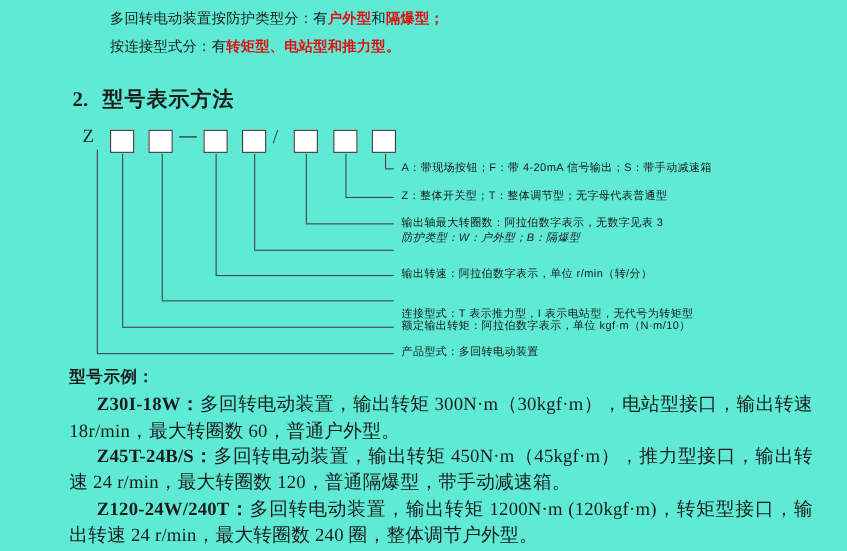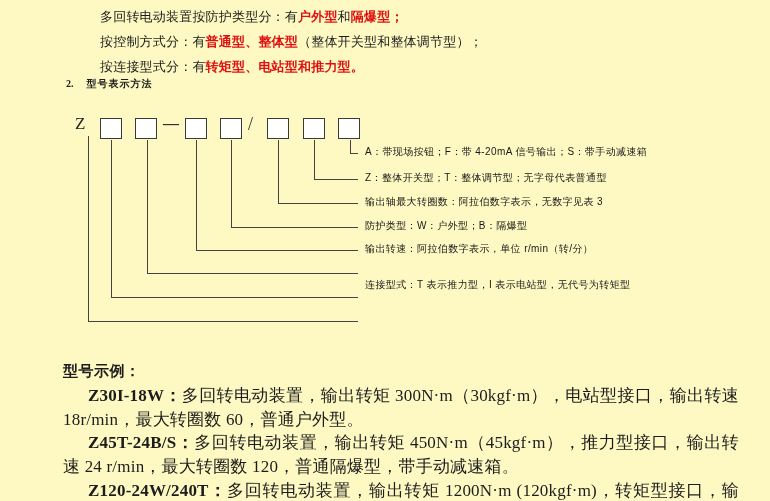--- a/index.html
+++ b/index.html
@@ -1,52 +1,51 @@
 <!DOCTYPE html>
 <html><head>
 <meta charset="utf-8">
 <style>
   html,body{margin:0;padding:0;background:#fff;}
   .page{
-    position:relative;width:770px;height:501px;background:#fef9c3;overflow:hidden;
+    position:relative;width:770px;height:501px;background:#5eead4;overflow:hidden;
     color:#1c1c1c;font-family:"Liberation Serif",serif;
   }
   
   .intro{position:absolute;left:100px;top:4px;}
   .intro-line{height:25px;line-height:25px;white-space:nowrap;font-size:13px;letter-spacing:0.2px;}
   .seg-red{color:#dd1111;font-weight:bold;}
   
-  .h2{position:absolute;left:66px;top:77px;font-size:10px;font-weight:bold;letter-spacing:1px;white-space:nowrap;}
+  .h2{position:absolute;left:66px;top:77px;font-size:19px;font-weight:bold;letter-spacing:1px;white-space:nowrap;}
   .h2 .num{margin-right:13px;letter-spacing:0;}
   
   .diagram{position:absolute;left:0;top:110px;width:770px;height:222px;}
   .prefix{position:absolute;left:75px;top:4px;font-size:17px;color:#222;}
   .dbox{position:absolute;top:8px;width:20px;height:19px;border:1.5px solid #3a3a3a;background:#fff;}
   .sep-dash{position:absolute;left:163px;top:5px;font-size:16px;font-weight:bold;color:#333;}
   .sep-slash{position:absolute;left:248px;top:4px;font-size:18px;color:#333;}
   .vline{position:absolute;width:1.4px;background:#434343;}
   .hline{position:absolute;height:1.4px;background:#434343;}
   .dlabel{
     position:absolute;left:365px;white-space:nowrap;
     font-family:"Liberation Sans",sans-serif;font-size:10px;letter-spacing:0.4px;color:#181818;
   }
   
   .examples{position:absolute;left:63px;top:330px;width:676px;}
-  .exh{font-size:15px;font-weight:bold;line-height:26px;letter-spacing:0.5px;margin-top:28px;}
+  .exh{font-size:15px;font-weight:bold;line-height:26px;letter-spacing:0.5px;}
   .ex{margin:0;font-size:17px;line-height:23.7px;text-indent:25px;text-align:justify;letter-spacing:0.2px;}
   .ex .code{font-weight:bold;}
 </style>
 </head>
 <body>
 
 <div class="page">
 
   <div class="intro">
       <div class="intro-line"><span class="">多回转电动装置按防护类型分：有</span><span class="seg-red">户外型</span><span class="">和</span><span class="seg-red">隔爆型；</span></div>
-      <div class="intro-line"><span class="">按控制方式分：有</span><span class="seg-red">普通型、整体型</span><span class="">（整体开关型和整体调节型）；</span></div>
       <div class="intro-line"><span class="">按连接型式分：有</span><span class="seg-red">转矩型、电站型和推力型。</span></div>
     </div>
 
   <div class="h2">
     <span class="num">2.</span><span>型号表示方法</span>
   </div>
 
   <div class="diagram">
     <span class="prefix">Z</span>
     <span class="sep-dash">—</span>
@@ -63,31 +62,33 @@
       <div class="hline" style="left: 350px; top: 43px; width: 8px;"></div>
       <div class="dlabel" style="top: 35px;">A：带现场按钮；F：带 4-20mA 信号输出；S：带手动减速箱</div>
       <div class="vline" style="left: 314px; top: 30px; height: 39px;"></div>
       <div class="hline" style="left: 314px; top: 69px; width: 44px;"></div>
       <div class="dlabel" style="top: 61px;">Z：整体开关型；T：整体调节型；无字母代表普通型</div>
       <div class="vline" style="left: 278px; top: 30px; height: 63px;"></div>
       <div class="hline" style="left: 278px; top: 93px; width: 80px;"></div>
       <div class="dlabel" style="top: 85px;">输出轴最大转圈数：阿拉伯数字表示，无数字见表 3</div>
       <div class="vline" style="left: 231px; top: 30px; height: 87px;"></div>
       <div class="hline" style="left: 231px; top: 117px; width: 127px;"></div>
-      <div class="dlabel" style="top: 109px;">防护类型：W：户外型；B：隔爆型</div>
+      <div class="dlabel" style="top: 99px; font-style: italic;">防护类型：W：户外型；B：隔爆型</div>
       <div class="vline" style="left: 196px; top: 30px; height: 110px;"></div>
       <div class="hline" style="left: 196px; top: 140px; width: 162px;"></div>
       <div class="dlabel" style="top: 132px;">输出转速：阿拉伯数字表示，单位 r/min（转/分）</div>
       <div class="vline" style="left: 147px; top: 30px; height: 133px;"></div>
       <div class="hline" style="left: 147px; top: 163px; width: 211px;"></div>
       <div class="dlabel" style="top: 168px;">连接型式：T 表示推力型，I 表示电站型，无代号为转矩型</div>
       <div class="vline" style="left: 111px; top: 30px; height: 157px;"></div>
       <div class="hline" style="left: 111px; top: 187px; width: 247px;"></div>
+      <div class="dlabel" style="top: 179px;">额定输出转矩：阿拉伯数字表示，单位 kgf·m（N·m/10）</div>
       <div class="vline" style="left: 88px; top: 26px; height: 185px;"></div>
       <div class="hline" style="left: 88px; top: 211px; width: 270px;"></div>
+      <div class="dlabel" style="top: 203px;">产品型式：多回转电动装置</div>
     </div>
 
   <div class="examples">
     <div class="exh">型号示例：</div>
 
   <p class="ex"><span class="code">Z30I-18W：</span><span>多回转电动装置，输出转矩 300N·m（30kgf·m），电站型接口，输出转速 18r/min，最大转圈数 60，普通户外型。</span></p>
       <p class="ex"><span class="code">Z45T-24B/S：</span><span>多回转电动装置，输出转矩 450N·m（45kgf·m），推力型接口，输出转速 24 r/min，最大转圈数 120，普通隔爆型，带手动减速箱。</span></p>
       <p class="ex"><span class="code">Z120-24W/240T：</span><span>多回转电动装置，输出转矩 1200N·m (120kgf·m)，转矩型接口，输出转速 24 r/min，最大转圈数 240 圈，整体调节户外型。</span></p>
     </div>
 

